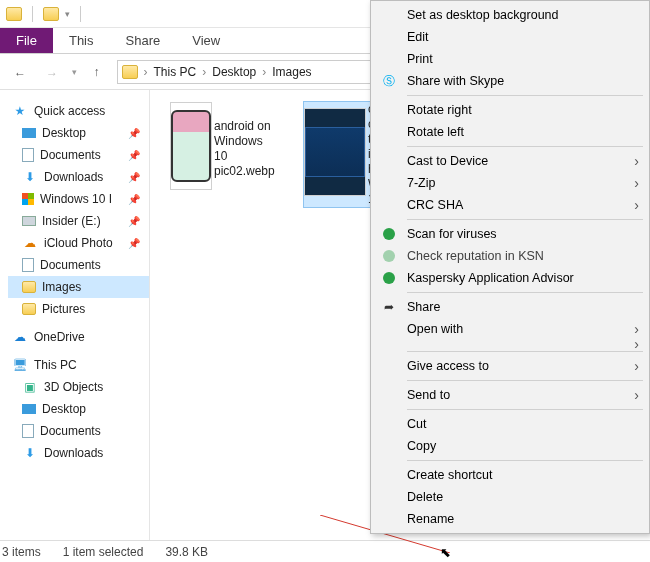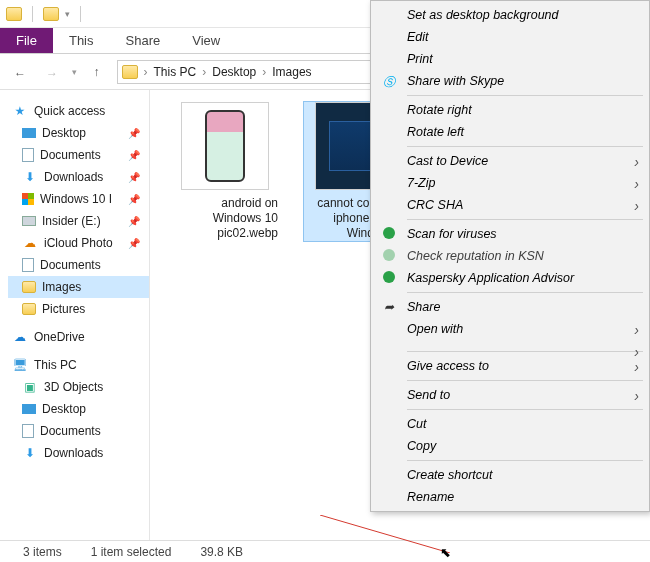--- a/index.html
+++ b/index.html
@@ -43,34 +43,34 @@
 .ic.dl   { color:#2e9be6; }
 .ic.drive{ background:#cfd6dd; width:14px; height:10px; border:1px solid #8a9; }
 .ic.cloud{ color:#e07a00; }
 .ic.fold { background:linear-gradient(#ffe9a6,#f7ce54); width:14px; height:12px; border:1px solid #d9b23a; border-radius:2px; }
 .ic.onedr{ color:#1a7fd4; }
 .ic.pc   { color:#3a9bdc; }
 .ic.obj  { color:#35b58b; }
 .ic.win  { background:linear-gradient(90deg,#f25022 50%,#7fba00 50%),linear-gradient(90deg,#00a4ef 50%,#ffb900 50%); background-size:100% 50%,100% 50%; background-position:top,bottom; background-repeat:no-repeat; width:12px; height:12px; }
 
 .content { flex:1; display:flex; padding:12px 8px 4px 20px; gap:24px; align-items:flex-start; overflow:hidden; }
-.item { width:110px; display:flex; flex-direction:column; align-items:center; text-align:right; }
+.item { width:110px; display:flex; flex-direction:row; align-items:center; text-align:left; }
 .item.sel { background:#cde8ff; outline:1px solid #8fc4f0; }
 .thumb { width:88px; height:88px; border:1px solid #d0d0d0; margin-bottom:6px; display:flex; align-items:center; justify-content:center; }
 .thumb.phone { background:#fff; }
 .phone-shape { width:40px; height:72px; border:2px solid #333; border-radius:6px; background:linear-gradient(#e8a7c0 30%, #d6f0e3 30%); }
 .thumb.win10 { background:#102a43; position:relative; }
 .win10-inner { width:60px; height:50px; background:linear-gradient(#0f3a6b,#0c2e55); border:1px solid #2a5f9e; }
 .item .lbl { font-size:12px; color:#222; line-height:1.25; padding:0 2px; }
 
-.status { height:22px; border-top:1px solid #ddd; display:flex; align-items:center; padding:0 23px; font-size:12px; color:#444; gap:29px; }
+.status { height:22px; border-top:1px solid #ddd; display:flex; align-items:center; padding:0 2px; font-size:12px; color:#444; gap:22px; }
 
 
 .ctxmenu { position:absolute; top:0; right:0; width:280px; background:#f2f2f2; border:1px solid #bdbdbd; box-shadow:2px 2px 6px rgba(0,0,0,0.25); padding:3px 2px 3px 2px; z-index:50; }
-.ctxmenu .mi { display:flex; align-items:flex-start; font-size:12.5px; color:#000; padding:4px 18px 4px 34px; position:relative;font-style:italic; }
+.ctxmenu .mi { display:flex; align-items:center; font-size:12.5px; color:#000; padding:4px 18px 4px 34px; position:relative; }
 .ctxmenu .mi.dis { color:#404040; }
 .ctxmenu .mi .arrow { position:absolute; right:8px; color:#555; font-size:14px; }
 .ctxmenu .msep { height:1px; background:#d0d0d0; margin:3px 4px 3px 34px; }
 .ctxmenu .mi .micon { position:absolute; left:8px; width:16px; display:flex; align-items:center; justify-content:center; font-size:12px; }
 .skype { color:#00aff0; }
 .kasp  { width:12px; height:12px; border-radius:50%; background:#2aa148; display:inline-block; }
 .share-ic { color:#333; }
 .cursor { position:absolute; left:440px; top:545px; font-size:13px; color:#000; pointer-events:none; }
 .redline { position:absolute; left:320px; top:515px; width:130px; height:38px; pointer-events:none; }
 </style>
@@ -293,20 +293,23 @@
       <span>Cut</span>
     </div>
   <div class="mi">
       <span>Copy</span>
     </div>
   <div class="msep"></div>
   <div class="mi">
       <span>Create shortcut</span>
     </div>
   <div class="mi">
+      <span>Delete</span>
+    </div>
+  <div class="mi">
       <span>Rename</span>
     </div>
 </div>
 
 <svg class="redline">
     <line x1="0" y1="0" x2="130" y2="38" stroke="#d43a2f" stroke-width="1"></line>
   </svg>
 <div class="cursor">⬉</div>
 
 </body></html>

